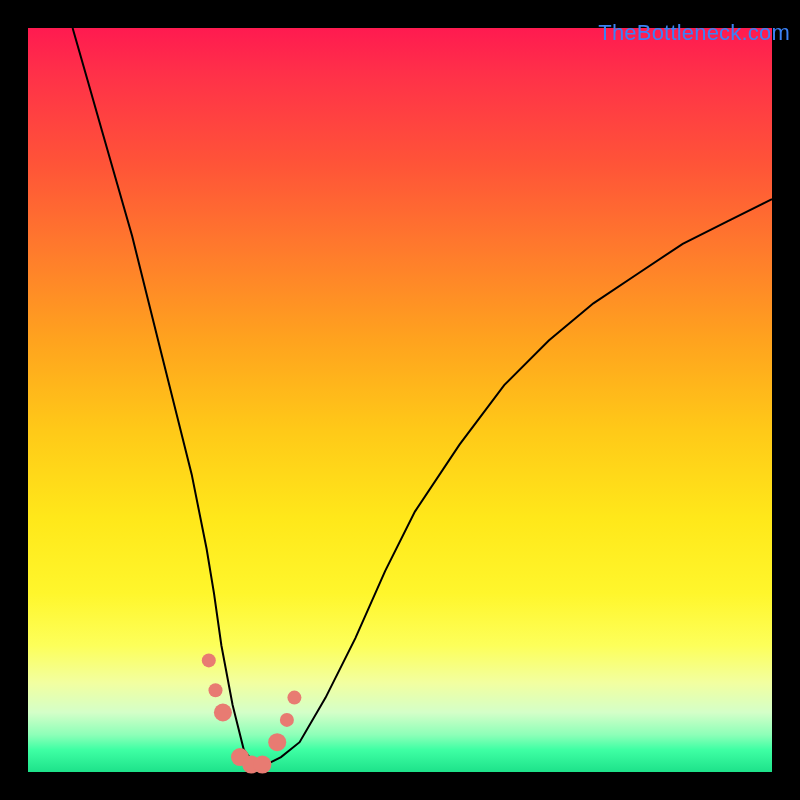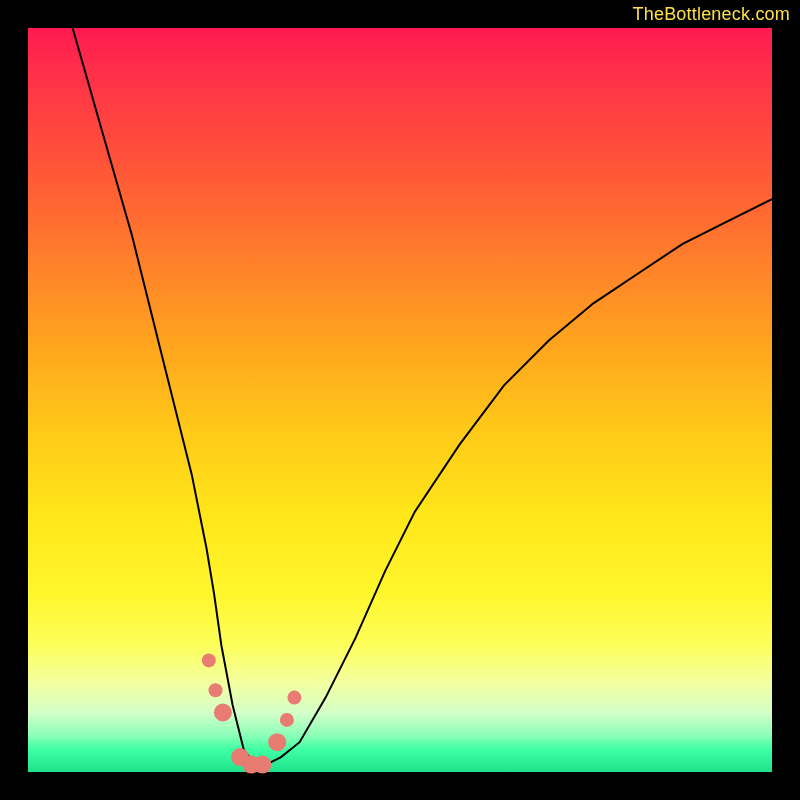--- a/index.html
+++ b/index.html
@@ -29,24 +29,24 @@
       #fdff5a 83%,
       #f2ffa0 88%,
       #d4ffc8 92%,
       #8dffb8 95%,
       #3fffa4 97%,
       #1de28a 100%
     );
   }
   .watermark {
     position: absolute;
-    top: 4px;
+    top: 20px;
     right: 10px;
-    color: #fde047;
-    font-size: 18px;
+    color: #3b82f6;
+    font-size: 22px;
     letter-spacing: 0.2px;
     font-weight: 500;
     user-select: none;
   }
   svg.curve {
     position: absolute;
     left: 0;
     top: 0;
     width: 744px;
     height: 744px;

